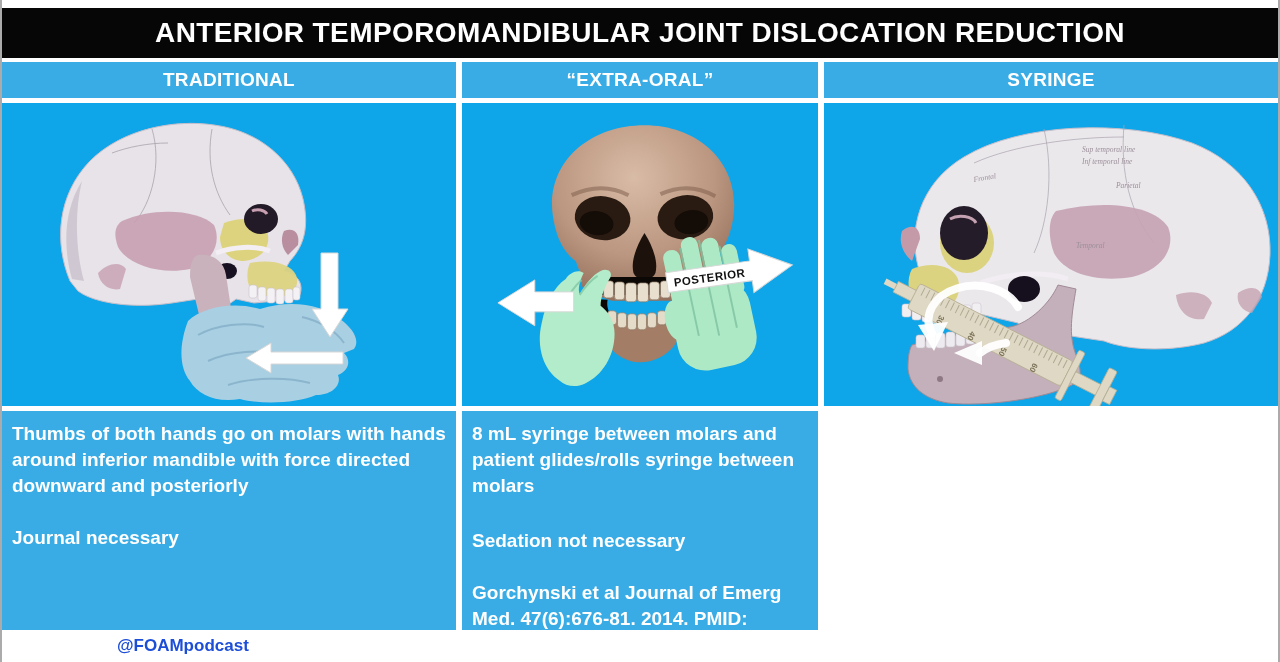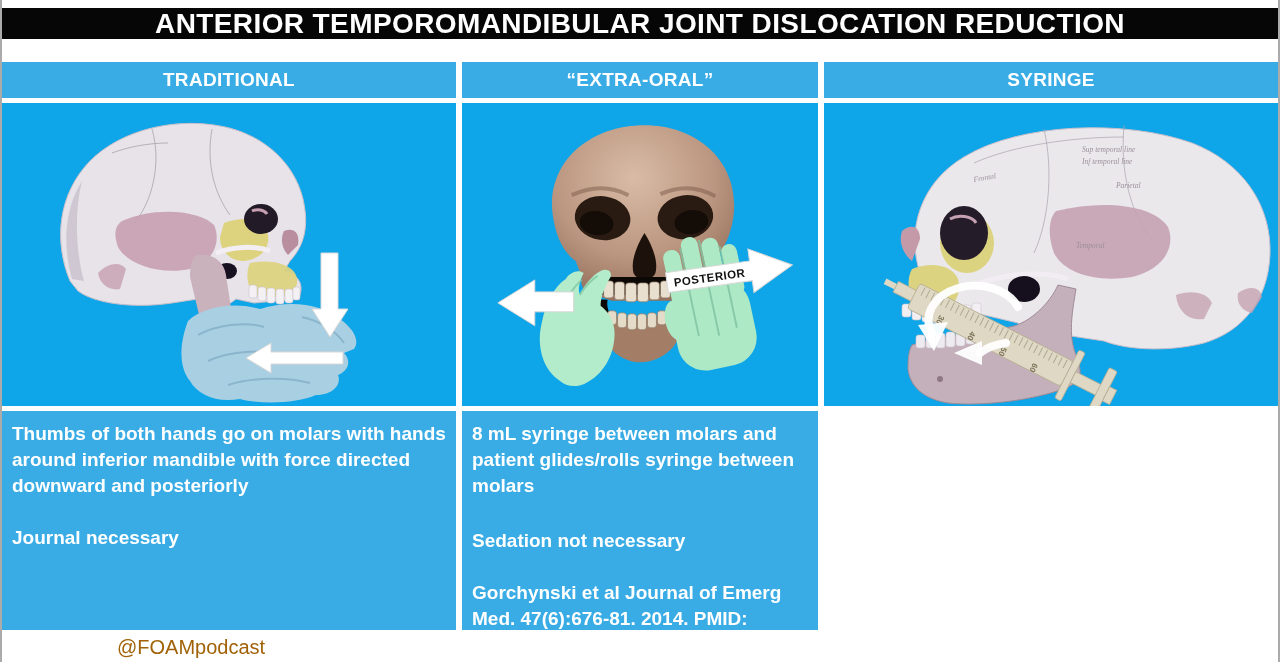--- a/index.html
+++ b/index.html
@@ -2,21 +2,21 @@
 <html><head>
 <meta charset="utf-8">
 <style>
   html,body{margin:0;padding:0;background:#ffffff;}
   .page{
     position:relative;width:1280px;height:662px;background:#ffffff;
     font-family:"Liberation Sans","DejaVu Sans",sans-serif;overflow:hidden;
     border-left:2px solid #ababab;border-right:2px solid #ababab;box-sizing:border-box;
   }
   .title-bar{
-    position:absolute;left:0;top:8px;width:1276px;height:31px;background:#060606;
+    position:absolute;left:0;top:8px;width:1276px;height:50px;background:#060606;
     display:flex;align-items:center;justify-content:center;
   }
   .title-bar h1{
     margin:0;color:#ffffff;font-size:28px;font-weight:bold;letter-spacing:.4px;white-space:nowrap;
   }
   .grid{
     position:absolute;left:0;top:62px;width:1077px;
     display:grid;grid-template-columns:454px 356px 454px;grid-template-rows:36px 303px 219px;
     column-gap:6px;row-gap:5px;
   }
@@ -27,21 +27,21 @@
   .img-panel{background:#0ea5e9;overflow:hidden;}
   .img-panel svg{display:block;width:100%;height:100%;}
   .text-panel{
     background:#39ACE6;color:#ffffff;font-weight:bold;font-size:19px;line-height:26px;
     text-align:left;padding:10px 10px 0;box-sizing:border-box;
   }
   .text-panel p{margin:0;}
   .text-panel p + p{margin-top:26px;}
   .text-panel.gap-lg p:nth-of-type(2){margin-top:29px;}
   .footer{
-    position:absolute;left:115px;top:636px;color:#a16207;font-size:20px;font-weight:normal;
+    position:absolute;left:115px;top:636px;color:#1d4ed8;font-size:17px;font-weight:bold;
   }
   .lbl{font-family:"Liberation Serif","DejaVu Serif",serif;font-style:italic;fill:#9b8f99;font-size:7.5px;}
 </style>
 </head>
 <body>
 
 <div class="page">
 
   <div class="title-bar">
     <h1>ANTERIOR TEMPOROMANDIBULAR JOINT DISLOCATION REDUCTION</h1>

